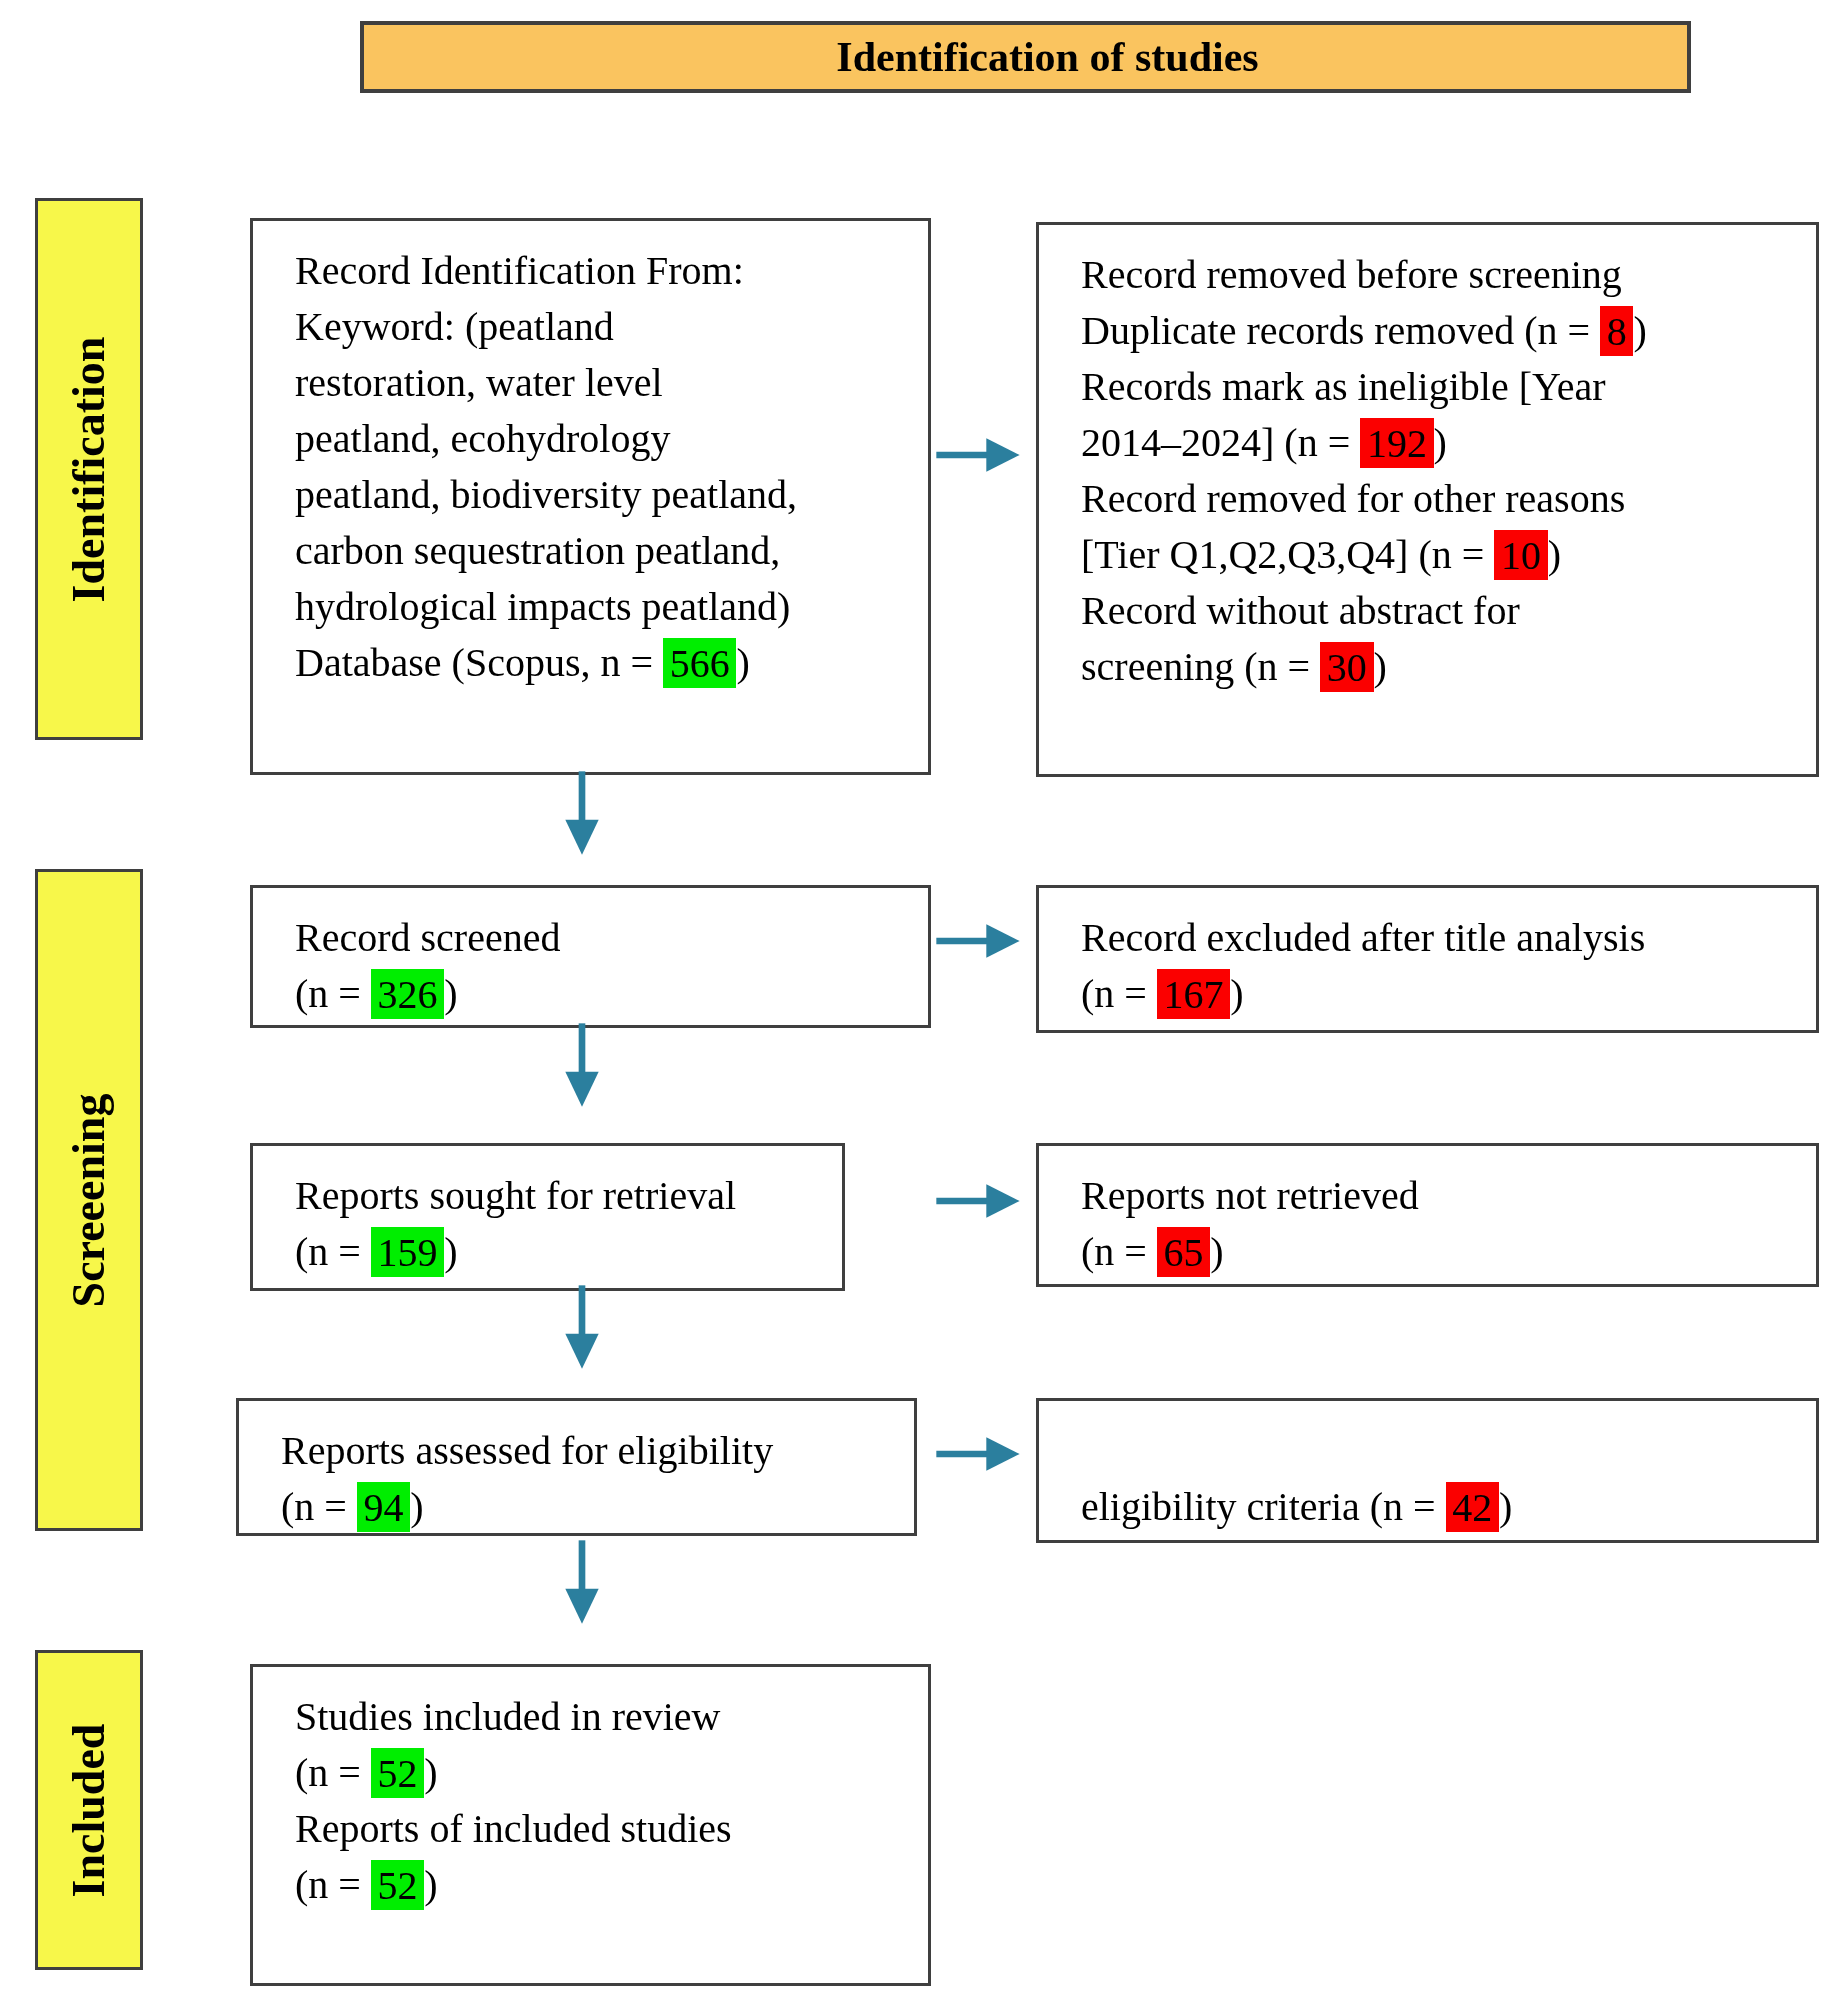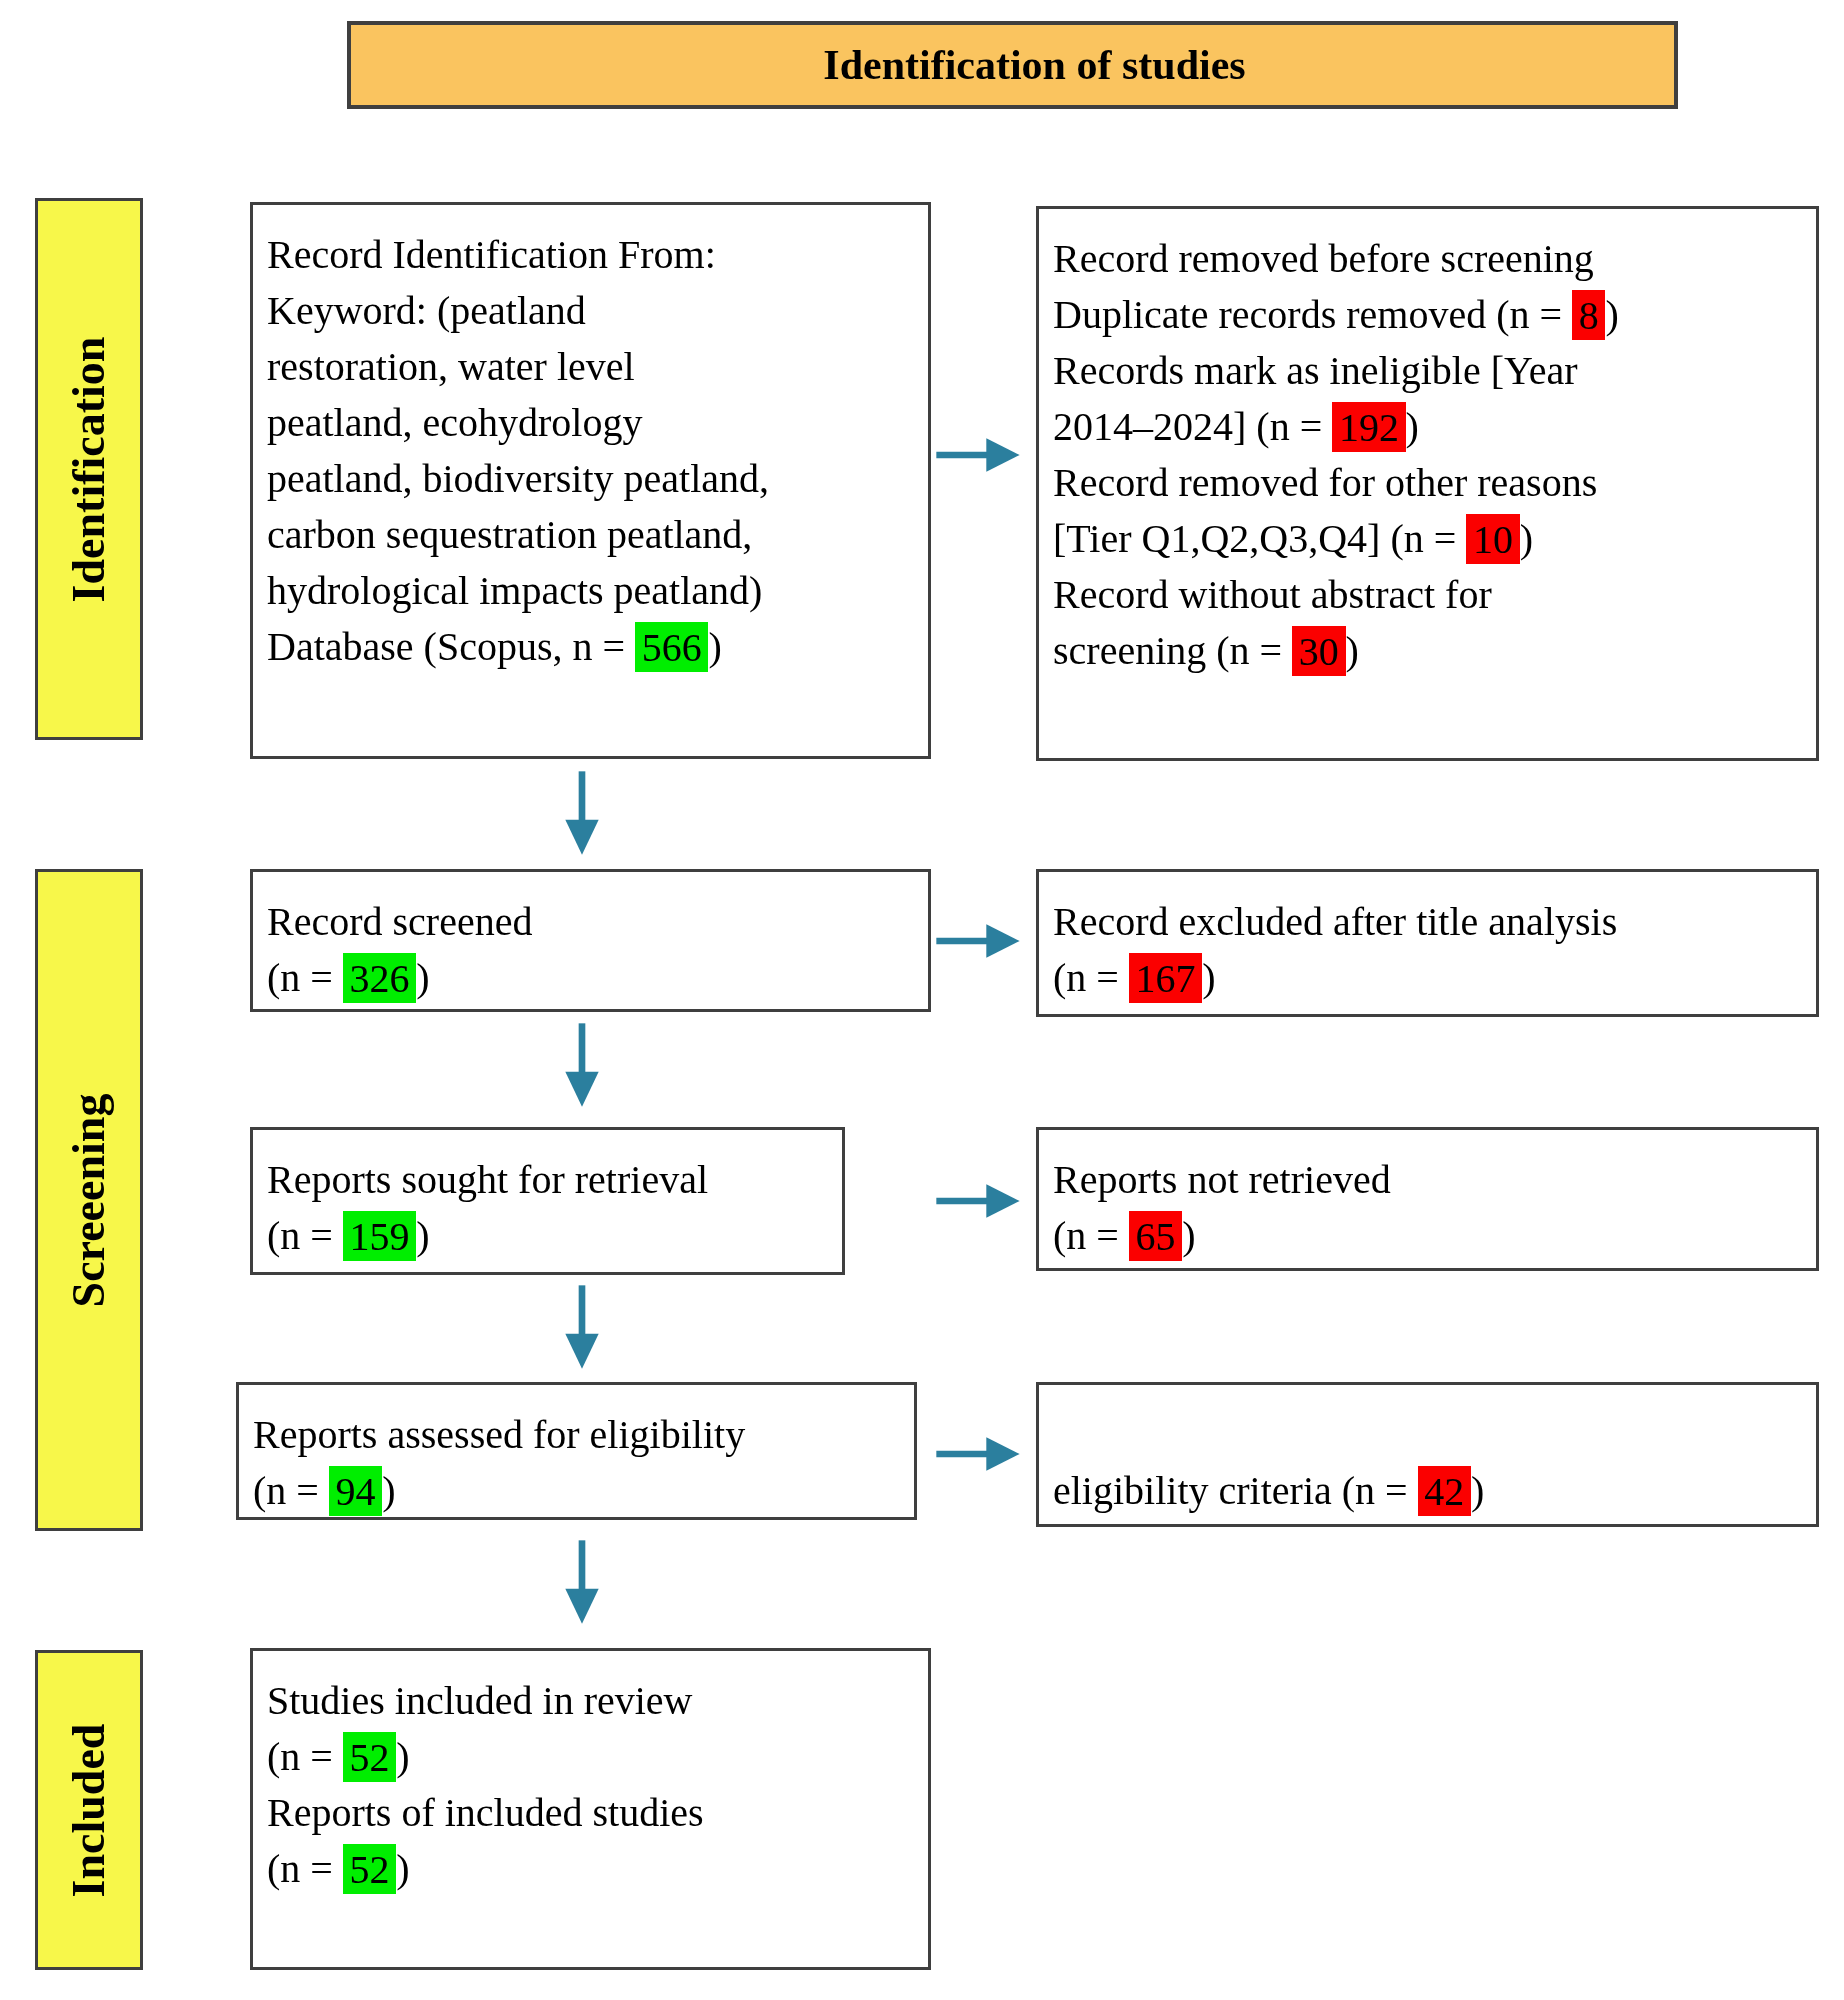--- a/index.html
+++ b/index.html
@@ -4,39 +4,39 @@
 <style>
   * { margin:0; padding:0; box-sizing:border-box; }
   html,body { background:#ffffff; }
   body {
     width:1844px; height:2000px; position:relative;
     font-family:"Liberation Serif","DejaVu Serif",serif; color:#000;
   }
   #canvas { position:absolute; left:0; top:0; width:1844px; height:2000px; }
 
   .header {
-    position:absolute; left:347px; top:21px; width:1331px; height:88px;
+    position:absolute; left:360px; top:21px; width:1331px; height:72px;
     background:var(--orange); border:4.2px solid var(--border);
     display:flex; align-items:center; justify-content:center;
     font-weight:bold; font-size:42px;padding-left:44px;
   }
 
   .band {
     position:absolute; width:108px;
     background:var(--yellow); border:3.4px solid var(--border);
     display:flex; align-items:center; justify-content:center;
   }
   .band span {
     transform:rotate(-90deg); white-space:nowrap;
     font-weight:bold; font-size:46px;
   }
 
   .box {
     position:absolute; background:#fff; border:3.4px solid var(--border);
-    font-size:40px; line-height:56px; padding:22px 17px 0 14px;
+    font-size:40px; line-height:56px; padding:22px 17px 0 42px;margin-top:16px;
   }
   .hl { padding:2.5px 6.7px; }
   .hl-green { background:var(--green); }
   .hl-red   { background:var(--red); }
 
   svg.arrow { position:absolute; overflow:visible; }
   svg.arrow line    { stroke:var(--arrow); stroke-width:8; }
   svg.arrow polygon { fill:var(--arrow); }
 </style>
 </head>

